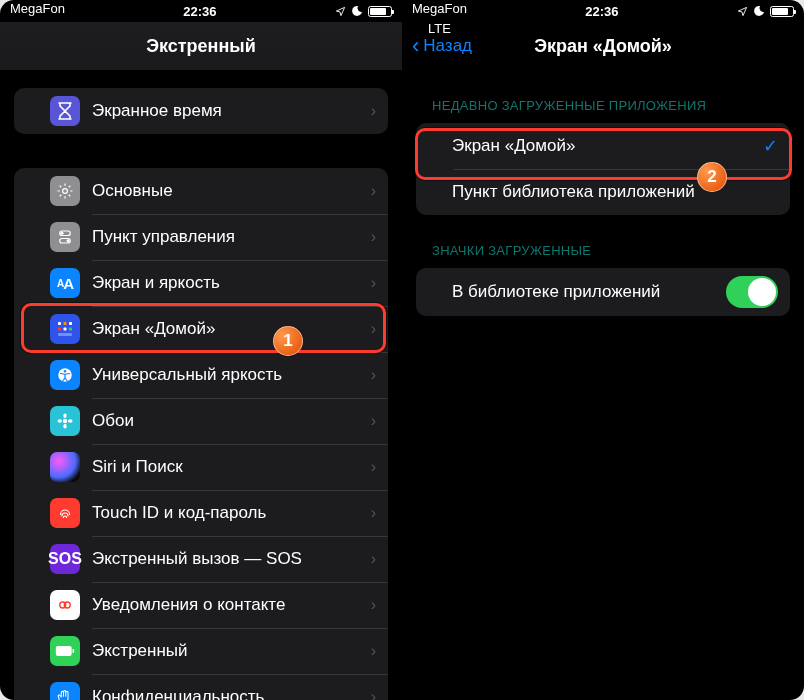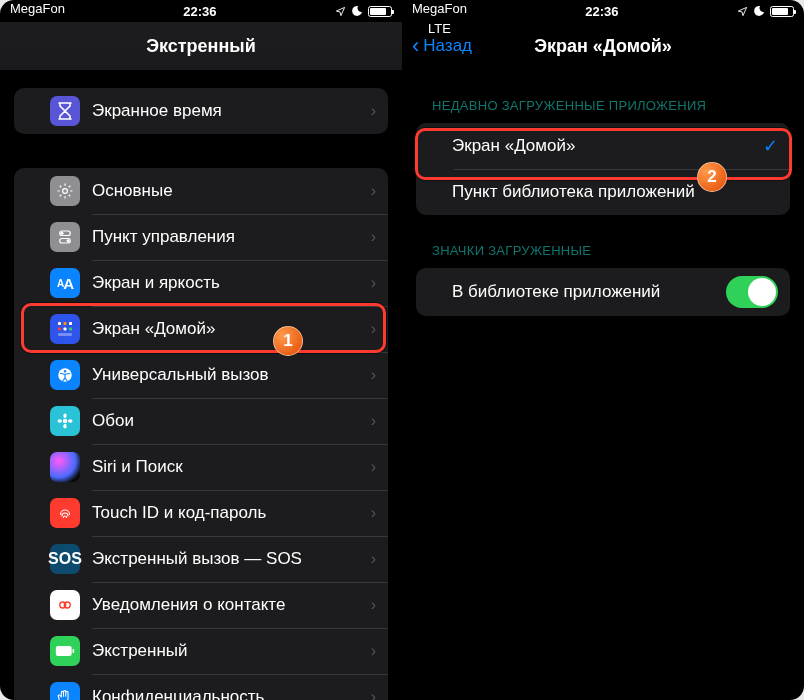--- a/index.html
+++ b/index.html
@@ -123,21 +123,21 @@
   
   .ic-screentime { background:#5856d6; }
   .ic-general    { background:#8e8e93; }
   .ic-control    { background:#8e8e93; }
   .ic-display    { background:#0a84ff; }
   .ic-home       { background:#2f54eb; }
   .ic-access     { background:#0a84ff; }
   .ic-wallpaper  { background:#29c2d7; }
   .ic-siri       { background: radial-gradient(circle at 30% 30%, #ff5af7, #4b6bff 55%, #0a0a0a 80%); }
   .ic-touchid    { background:#ff3b30; }
-  .ic-sos        { background:#0c4a6e; color:#fff; font-size:12px; font-weight:800; }
+  .ic-sos        { background:#6d28d9; color:#fff; font-size:12px; font-weight:800; }
   .ic-exposure   { background:#fff; }
   .ic-battery    { background:#30d158; }
   .ic-privacy    { background:#0a84ff; }
 
   
   .callout {
     position:absolute; border:3px solid #ff3b30; border-radius:10px;
     pointer-events:none;
     box-shadow: 0 0 0 1px rgba(0,0,0,0.4);
   }
@@ -247,21 +247,21 @@
         <span class="chev-r">›</span>
       </div>
       <div class="row">
         <span class="icon-slot ic-access">
           <svg width="18" height="18" viewBox="0 0 24 24">
               <circle cx="12" cy="12" r="9" fill="#fff"></circle>
               <circle cx="12" cy="7" r="1.6" fill="#0a84ff"></circle>
               <path d="M6 10l6 1 6-1M12 11v5m-3 4 3-4 3 4" stroke="#0a84ff" stroke-width="1.6" fill="none" stroke-linecap="round"></path>
             </svg>
         </span>
-        <span class="label">Универсальный вызов</span>
+        <span class="label">Универсальный яркость</span>
         <span class="chev-r">›</span>
       </div>
       <div class="row">
         <span class="icon-slot ic-wallpaper">
           <svg width="18" height="18" viewBox="0 0 24 24">
               <circle cx="12" cy="12" r="3" fill="#fff"></circle>
               <g fill="#fff">
                 <ellipse cx="12" cy="5" rx="2.2" ry="3"></ellipse>
                 <ellipse cx="12" cy="19" rx="2.2" ry="3"></ellipse>
                 <ellipse cx="5" cy="12" rx="3" ry="2.2"></ellipse>

